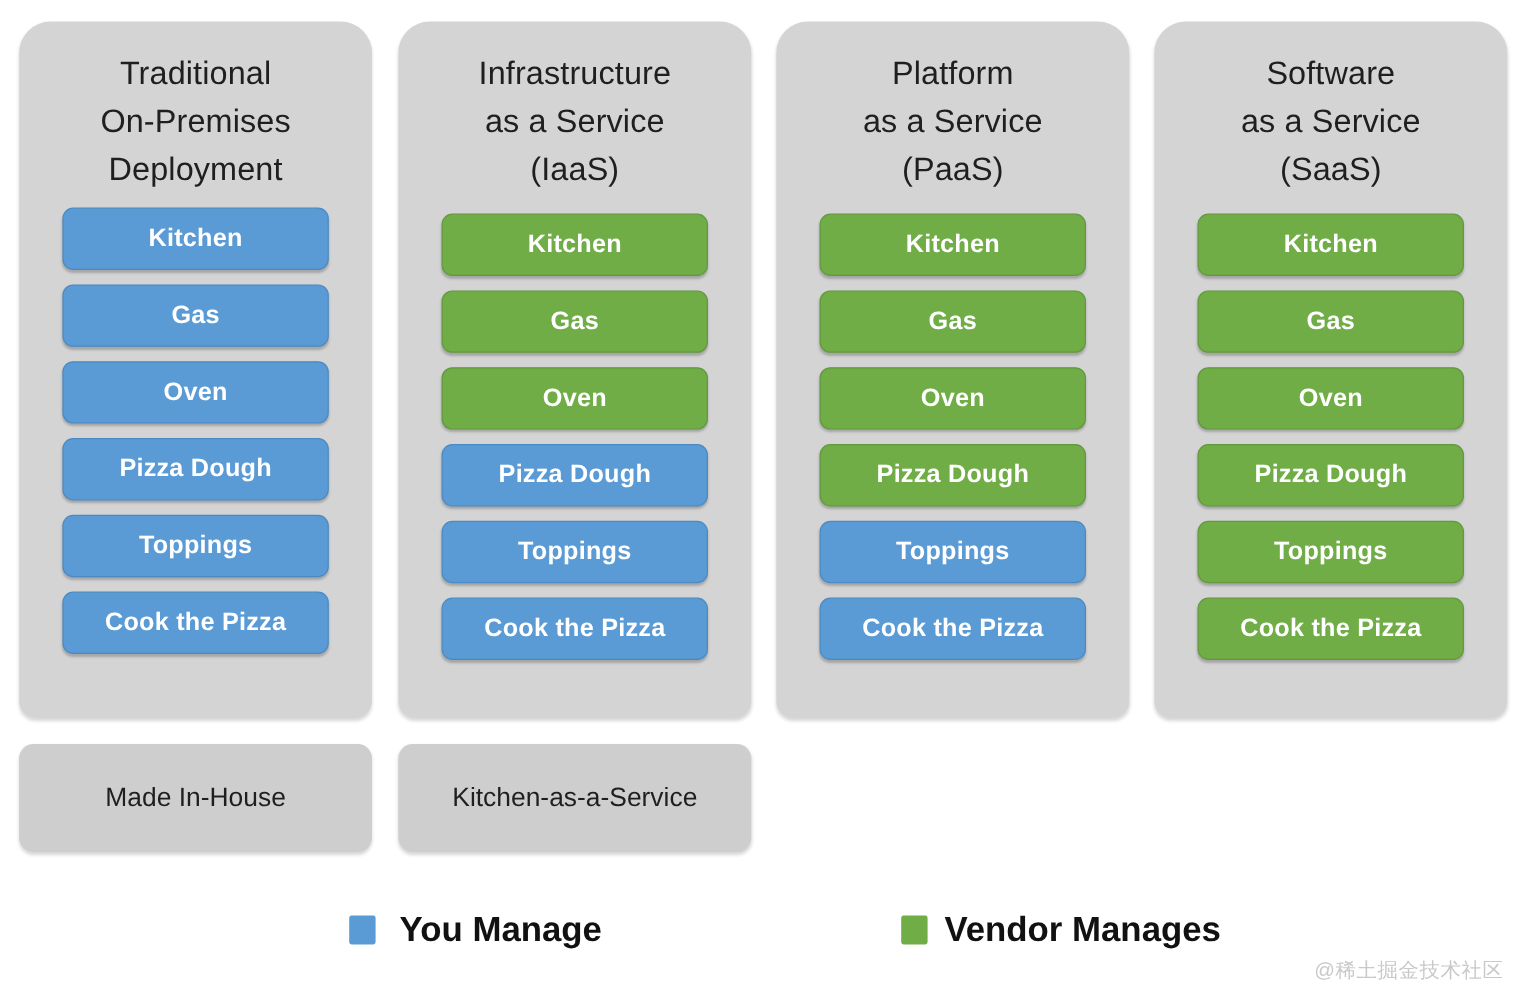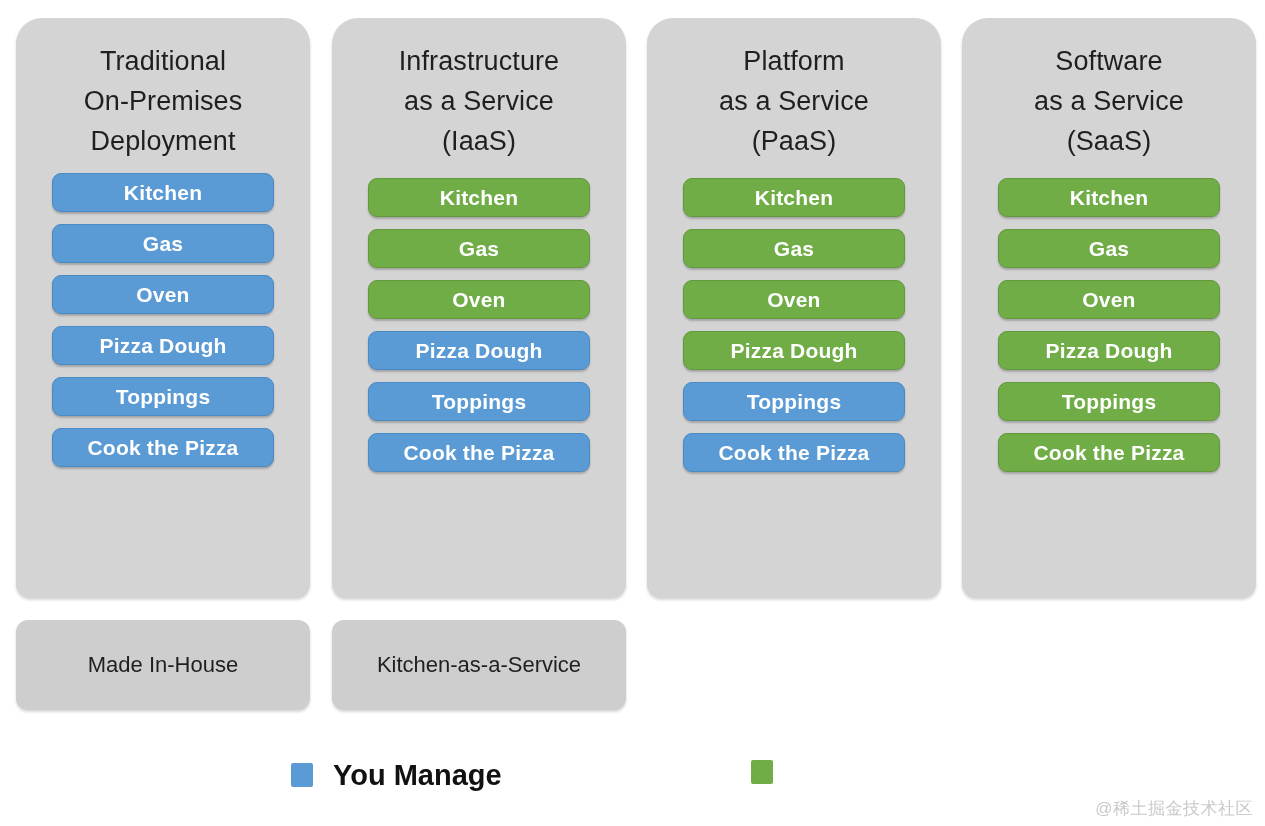--- a/index.html
+++ b/index.html
@@ -68,21 +68,21 @@
 
   .layers {
     position: absolute;
     left: 36px;
     right: 36px;
     top: 160px;
   }
   .column.c0 .layers { top: 155px; }
 
   .layer {
-    height: 39px;
+    height: 52px;
     margin-bottom: 12px;
     border-radius: 9px;
     display: flex;
     align-items: center;
     justify-content: center;
     color: #ffffff;
     font-size: 21px;
     font-weight: bold;
     letter-spacing: 0.2px;
     box-shadow: 0 2px 2px rgba(0,0,0,0.22);
@@ -231,18 +231,19 @@
 
   </div>
 
   <div class="legend">
     <div class="legend-item li0">
       <span class="legend-swatch blue"></span>
       <span class="legend-label">You Manage</span>
     </div>
     <div class="legend-item li1">
       <span class="legend-swatch green"></span>
+      <span class="legend-label">Vendor Manages</span>
     </div>
   </div>
 
   <div class="watermark">@稀土掘金技术社区</div>
 
 </div>
 
 </body></html>

